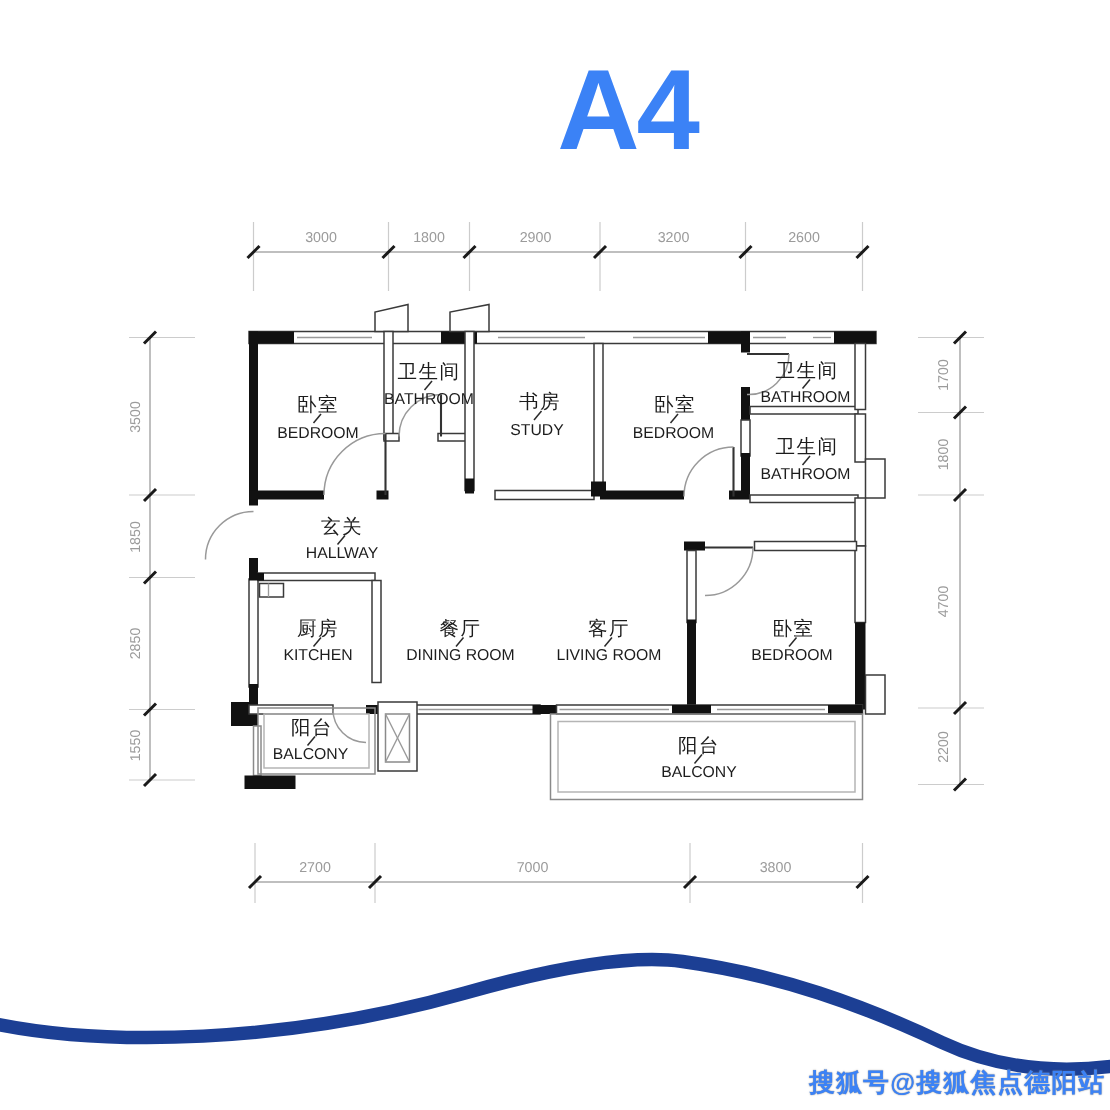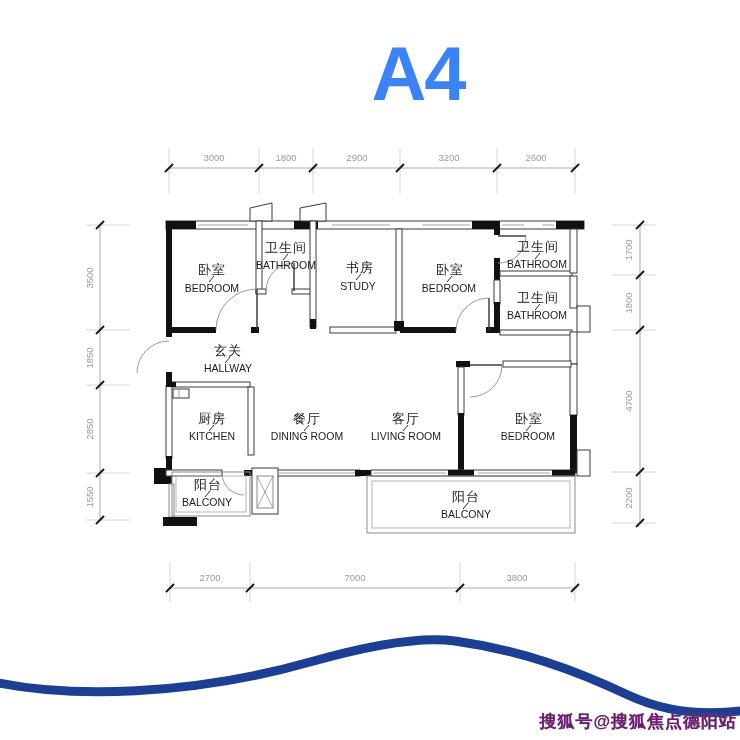--- a/index.html
+++ b/index.html
@@ -20,21 +20,21 @@
   .wallthin{fill:#ffffff;stroke:#3a3a3a;stroke-width:1;}
   .wallblack{fill:#111111;}
   .winline{stroke:#999999;stroke-width:0.9;}
   .arc{stroke:#999999;stroke-width:1;fill:none;}
   .leaf{stroke:#333333;stroke-width:1.4;}
   .rail{fill:none;stroke:#8a8a8a;stroke-width:1;}
   .rail2{fill:none;stroke:#b5b5b5;stroke-width:1;}
   .slash{stroke:#2a2a2a;stroke-width:1;}
   #watermark{
     position:absolute;right:3px;bottom:7px;
-    font-size:17px;font-weight:bold;color:#701a75;letter-spacing:1px;
+    font-size:17px;font-weight:bold;color:#3b82f6;letter-spacing:1px;
     text-shadow:0 0 1px #777;
   }
 </style>
 </head>
 <body>
 
 <div id="unit-title">A4</div>
 
 <svg id="plan-svg" width="740" height="740" viewBox="0 0 740 740" xmlns="http://www.w3.org/2000/svg">
 

